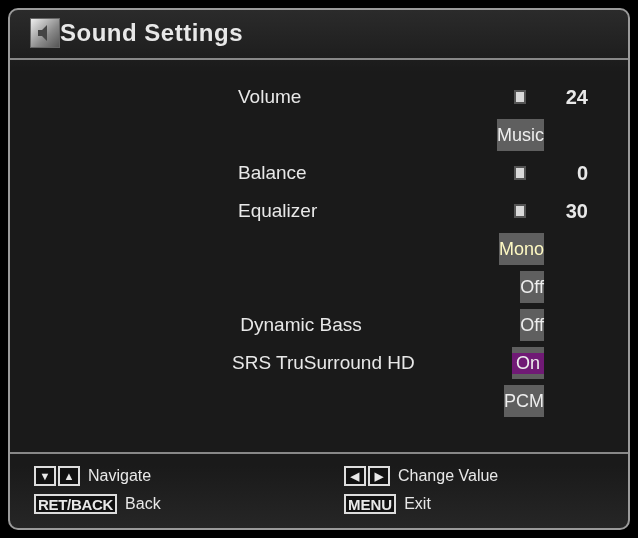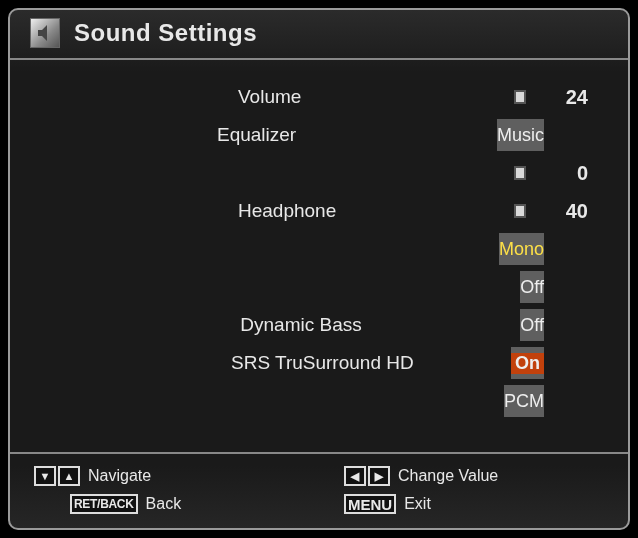--- a/index.html
+++ b/index.html
@@ -18,21 +18,20 @@
     border: 2px solid #9a9a9a;
     border-radius: 10px;
     background: linear-gradient(#2b2b2b, #1a1a1a 12%, #1a1a1a 88%, #262626);
     position: relative;
     display: flex;
     flex-direction: column;
   }
   .header {
     display: flex;
     align-items: center;
-    gap: 14px;
     padding: 8px 20px 10px 20px;
     border-bottom: 2px solid #888;
   }
   .header-icon {
     width: 30px;
     height: 30px;
     background: linear-gradient(135deg, #eee 0%, #888 60%, #555 100%);
     border: 1px solid #666;
     display: flex;
     align-items: center;
@@ -115,25 +114,24 @@
     height: 32px;
     background: #5f5f5f;
     margin-right: 44px;
     display: flex;
     align-items: center;
     justify-content: center;
     font-size: 18px;
     color: #eee;
   }
   .select-box.highlight span {
-    background: #c2410c;
+    background: #701a75;
     padding: 0 4px;
-    font-weight: bold;
-  }
-  .select-box.dim { color: #fde047; }
+  }
+  .select-box.dim { color: #fef9c3; }
   .footer {
     border-top: 2px solid #888;
     padding: 12px 24px 14px 24px;
     display: flex;
     gap: 50px;
   }
   .footer-col {
     flex: 1;
     display: flex;
     flex-direction: column;
@@ -151,21 +149,21 @@
     background: #111;
     min-width: 22px;
     height: 20px;
     display: flex;
     align-items: center;
     justify-content: center;
     font-size: 11px;
     padding: 0 2px;
     font-weight: bold;
   }
-  .keycap.wide { min-width: 54px; font-size: 12px; letter-spacing: -0.3px; margin-left: 36px; }
+  .keycap.wide { min-width: 54px; font-size: 15px; letter-spacing: -0.3px; }
   .keycap.menu { min-width: 44px; font-size: 15px; }
 </style>
 </head>
 <body>
 
 <div class="panel">
 
   <div class="header">
     <div class="header-icon">
       <svg width="20" height="20" viewBox="0 0 20 20">
@@ -184,50 +182,50 @@
           <div class="slider-end-l"></div>
             <div class="slider-track"></div>
             <div class="slider-end-r"></div>
           <div class="slider-knob" style="left:48%"></div>
         </div>
         <div class="slider-value">24</div>
       </div>
     </div>
 
     <div class="row">
-      <div class="row-label">Equalizer</div>
       <div class="row-control">
         <div class="select-box">
             <span>Music</span>
           </div>
       </div>
     </div>
 
     <div class="row">
+      <div class="row-label">Balance</div>
       <div class="row-control">
         <div class="slider">
           <div class="slider-end-l"></div>
             <div class="slider-track"></div>
             <div class="slider-end-r"></div>
           <div class="slider-knob" style="left:50%"></div>
         </div>
         <div class="slider-value">0</div>
       </div>
     </div>
 
     <div class="row">
-      <div class="row-label">Headphone</div>
+      <div class="row-label">Equalizer</div>
       <div class="row-control">
         <div class="slider">
           <div class="slider-end-l"></div>
             <div class="slider-track"></div>
             <div class="slider-end-r"></div>
           <div class="slider-knob" style="left:40%"></div>
         </div>
-        <div class="slider-value">40</div>
+        <div class="slider-value">30</div>
       </div>
     </div>
 
     <div class="row">
       <div class="row-control">
         <div class="select-box dim">
             <span>Mono</span>
           </div>
       </div>
     </div>

